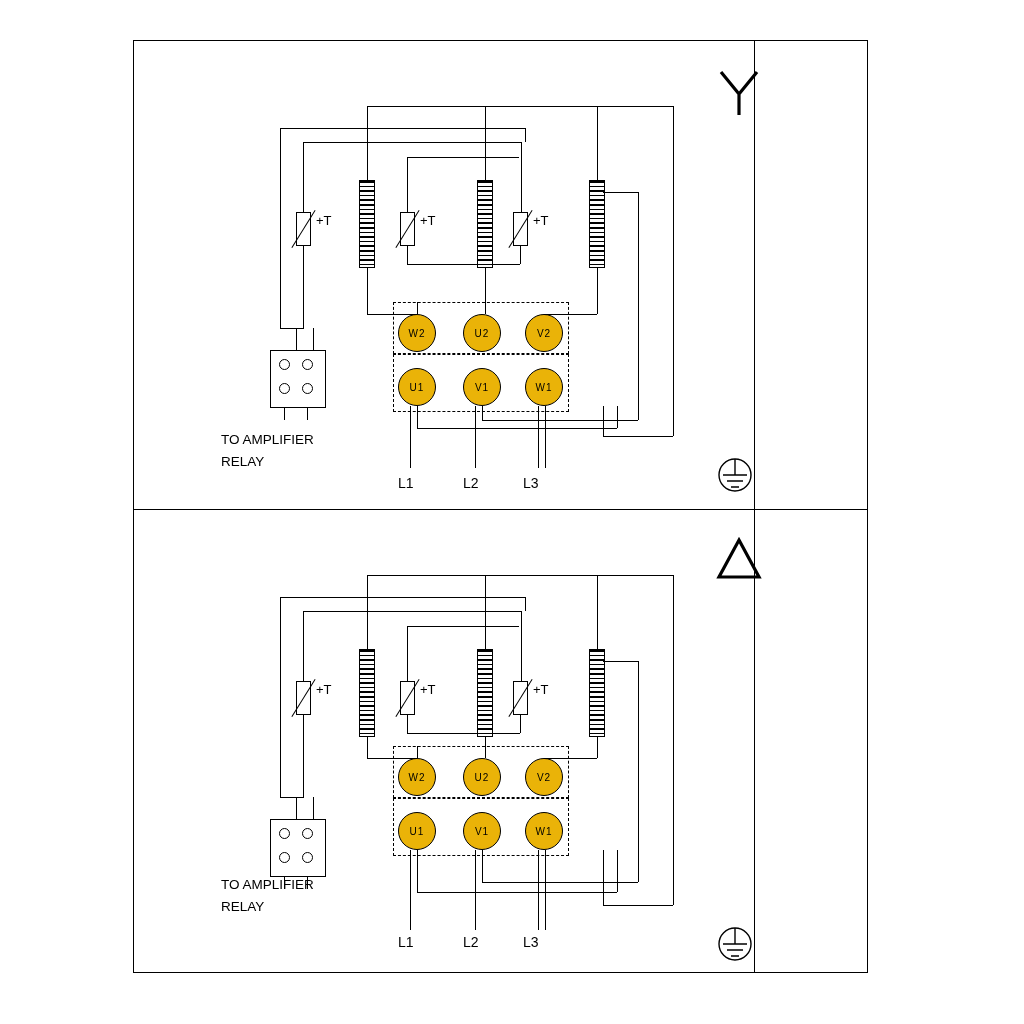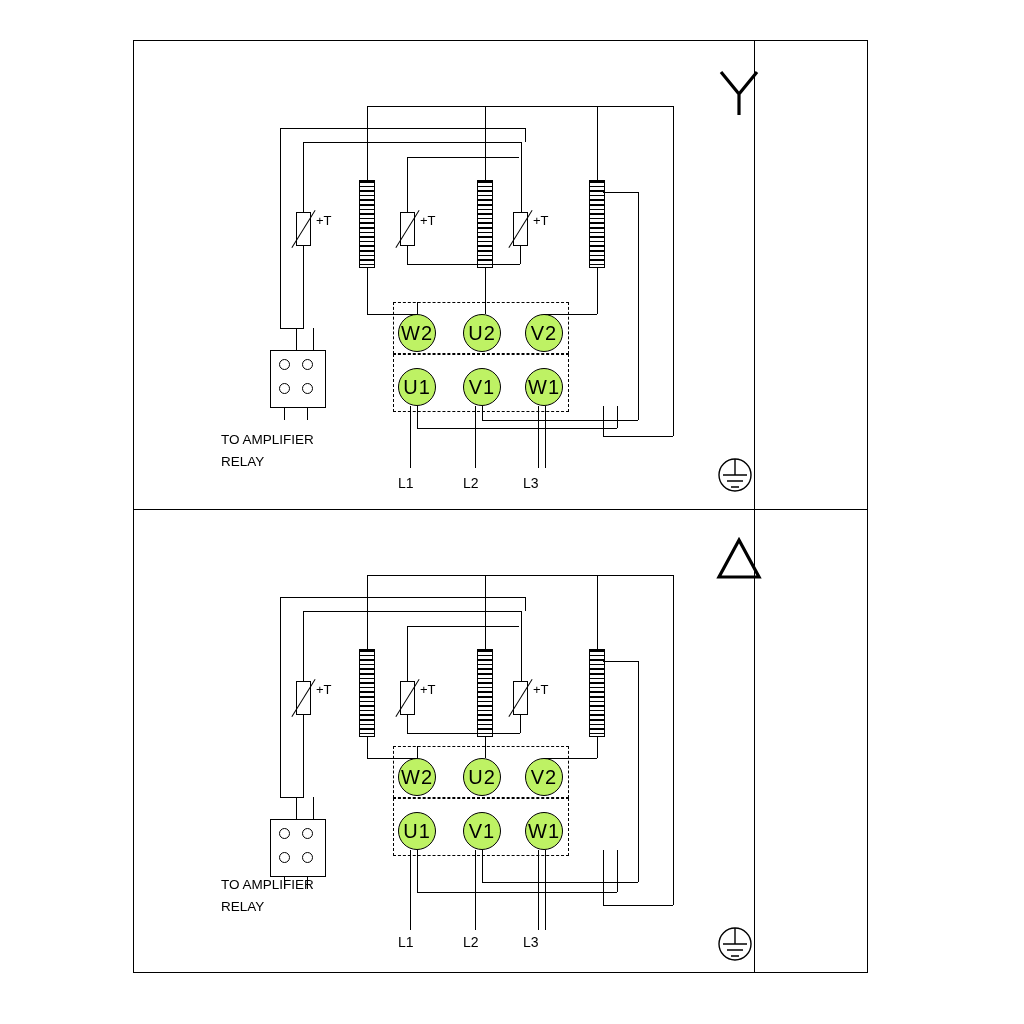--- a/index.html
+++ b/index.html
@@ -104,22 +104,22 @@
   }
 
   
   .term {
     position: absolute;
     width: 38px;
     height: 38px;
     border: 1.4px solid #000;
     border-radius: 50%;
     box-sizing: border-box;
-    background: #bef264;
-    font-size: 20px;
+    background: #eab308;
+    font-size: 10px;
     display: flex;
     align-items: center;
     justify-content: center;
     letter-spacing: 1px;
   }
 
   .dashbox {
     position: absolute;
     border: 1.2px dashed #000;
     box-sizing: border-box;

